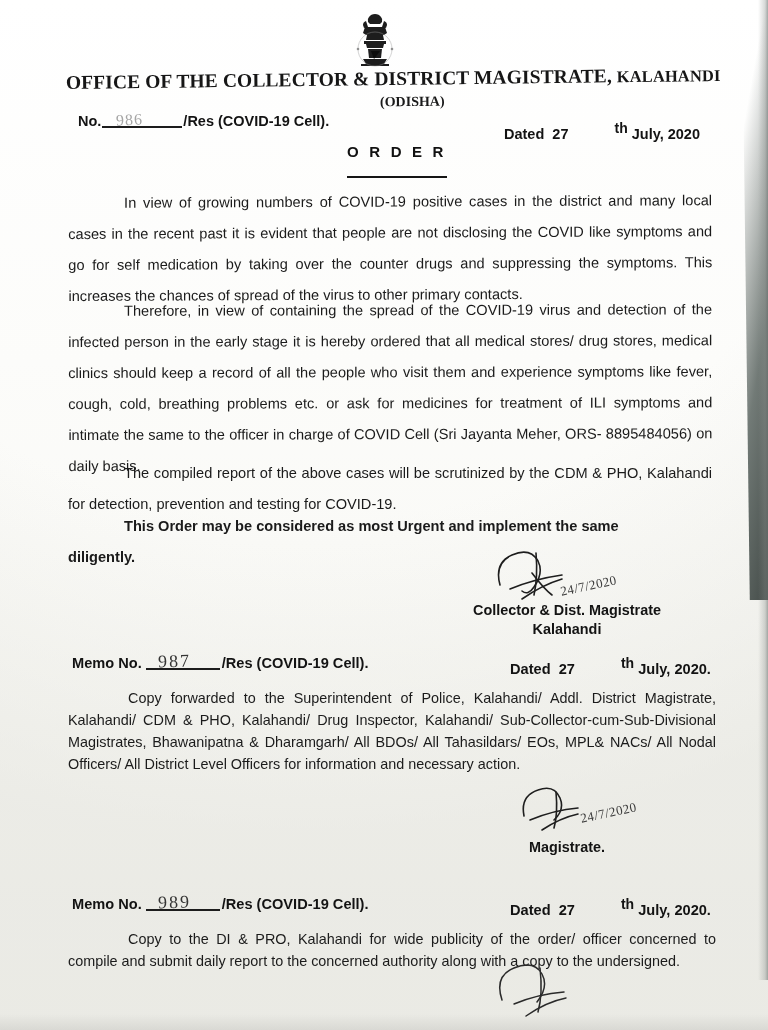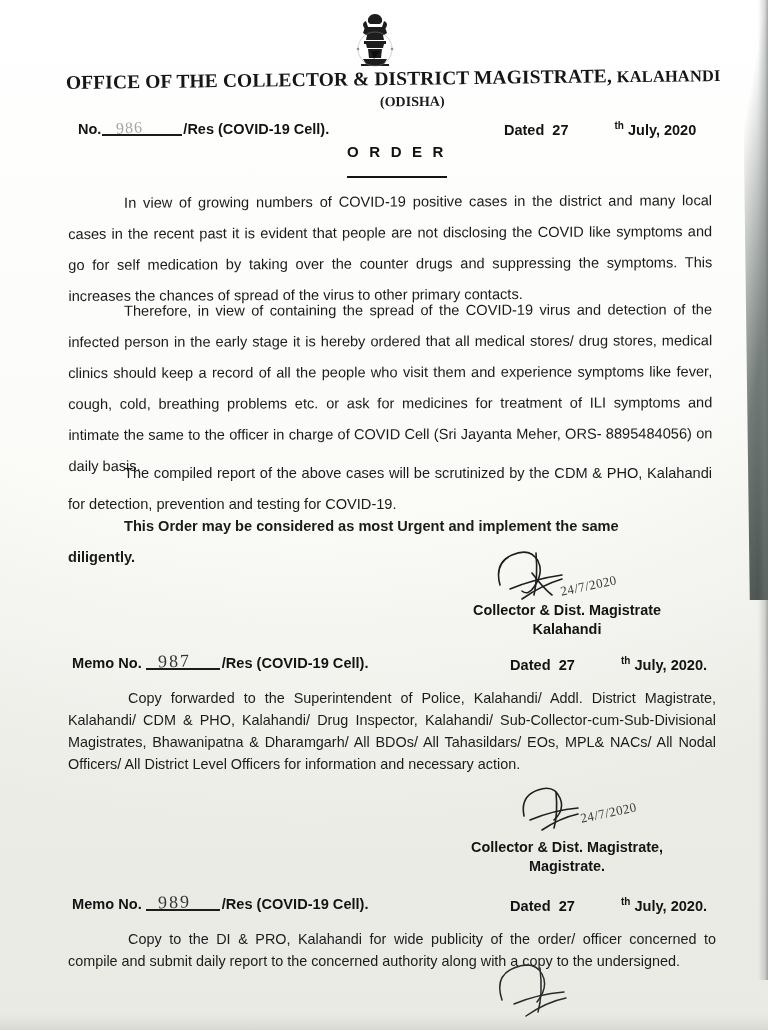--- a/index.html
+++ b/index.html
@@ -98,21 +98,21 @@
     font-weight: bold;
     font-size: 14px;
     color: #1a1a1a;
     transform: rotate(-0.5deg);
     margin-left: 44px;
   }
 
   .no-line {
     position: absolute;
     left: 78px;
-    top: 121px;
+    top: 113px;
     font-size: 14.5px;
     font-weight: bold;
     color: #131313;
     white-space: nowrap;
   }
   .blank-rule {
     display: inline-block;
     width: 80px;
     border-bottom: 2px solid #1c1c1c;
     position: relative;
@@ -139,21 +139,21 @@
   .dated {
     position: absolute;
     top: 120px;
     left: 504px;
     font-size: 14.5px;
     font-weight: bold;
     color: #131313;
     white-space: nowrap;
   }
   .dated sup, .memo-dated sup {
-    font-size: 10px;
+    font-size: 14px;
     vertical-align: super;
     padding-left: 46px;
   }
 
   .order-heading {
     position: absolute;
     left: 347px;
     top: 143px;
     font-size: 15px;
     font-weight: bold;
@@ -378,21 +378,20 @@
           <path d="M8 30 q-4-20 14-26 q16-6 22 8 q5 12 -6 22"></path>
           <path d="M40 6 q2 22 -2 36"></path>
           <path d="M14 34 q24-10 48-12"></path>
           <path d="M26 44 q18-12 36-16"></path>
         </g>
       </svg>
     </div>
     <div class="sig-date sd2">24/7/2020</div>
 
     <div class="sig-block sig2">
-      <div>Collector &amp; Dist. Magistrate,</div>
       <div>Magistrate.</div>
     </div>
 
     <div class="memo-row memo2">
       <span>Memo No.</span><span class="memo-rule"><span class="hw hw-dark">989</span></span><span>/Res (COVID-19 Cell).</span>
     </div>
     <div class="memo-dated md2">
       <span>Dated</span>&nbsp;&nbsp;<span>27</span><sup>th</sup> <span>July, 2020.</span>
     </div>
     <div class="copy-block copy2">

